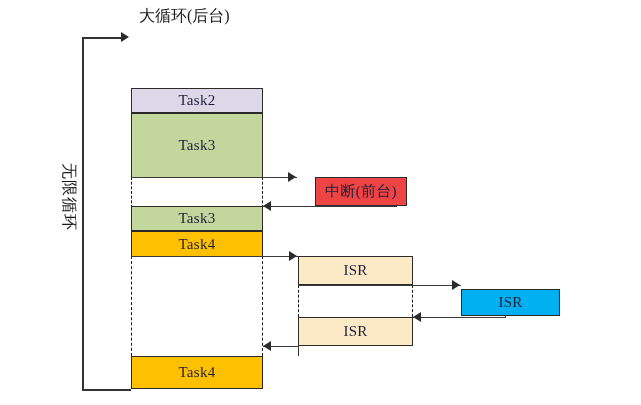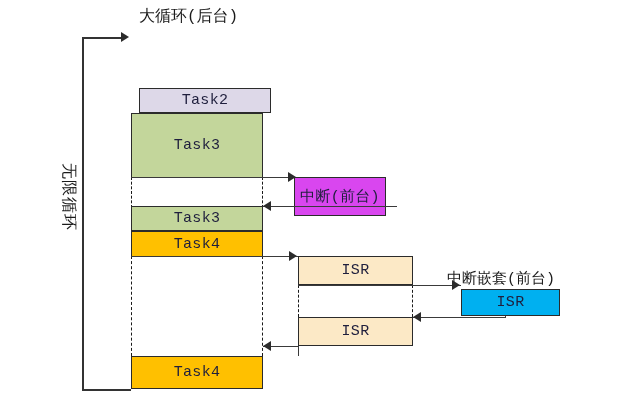--- a/index.html
+++ b/index.html
@@ -5,21 +5,21 @@
   html, body {
     margin: 0;
     padding: 0;
     background: #ffffff;
   }
   #canvas {
     position: relative;
     width: 641px;
     height: 405px;
     background: #ffffff;
-    font-family: Liberation Mono, monospace;
+    font-family: Liberation Serif, serif;
     overflow: hidden;
   }
 
   
   .box {
     position: absolute;
     box-sizing: border-box;
     border: 1px solid #2b2b2b;
     display: flex;
     align-items: center;
@@ -87,61 +87,60 @@
   <div class="hline thick" style="left:82px; top:389px; width:49px;"></div>
 
   <div class="label vertical" style="left:79px; top:163px;">无限循环</div>
 
   <div class="vdash" style="left:131px; top:177px; height:31px;"></div>
   <div class="vdash" style="left:262px; top:177px; height:31px;"></div>
   <div class="vdash" style="left:131px; top:256px; height:100px;"></div>
   <div class="vdash" style="left:262px; top:256px; height:100px;"></div>
 
 
-  <div class="box" style="left:131px; top:88px; width:132px; height:25px; background:#DDD8E8;margin-left:8px;">Task2</div>
+  <div class="box" style="left:131px; top:88px; width:132px; height:25px; background:#DDD8E8;">Task2</div>
 
   <div class="box" style="left:131px; top:113px; width:132px; height:65px; background:#C3D69B;">Task3</div>
 
   <div class="hline" style="left:131px; top:177px; width:132px;"></div>
   <div class="hline" style="left:131px; top:206px; width:132px;"></div>
 
   <div class="box" style="left:131px; top:206px; width:132px; height:25px; background:#C3D69B;">Task3</div>
 
   <div class="box" style="left:131px; top:231px; width:132px; height:26px; background:#FFC000;">Task4</div>
 
   <div class="hline" style="left:131px; top:256px; width:132px;"></div>
   <div class="hline" style="left:131px; top:356px; width:132px;"></div>
 
   <div class="box" style="left:131px; top:356px; width:132px; height:33px; background:#FFC000;">Task4</div>
 
   <div class="hline" style="left:263px; top:177px; width:34px;"></div>
   <div class="arrow-r" style="left:288px; top:172px;"></div>
 
-  <div class="box cjk" style="left:294px; top:177px; width:92px; height:39px; background:#d946ef;">中断(前台)</div>
+  <div class="box cjk" style="left:315px; top:177px; width:92px; height:29px; background:#ef4444;">中断(前台)</div>
 
   <div class="hline" style="left:263px; top:206px; width:134px;"></div>
   <div class="arrow-l" style="left:263px; top:201px;"></div>
 
   <div class="hline" style="left:263px; top:256px; width:35px;"></div>
   <div class="arrow-r" style="left:289px; top:251px;"></div>
 
   <div class="box" style="left:298px; top:256px; width:115px; height:29px; background:#FCE9C6;">ISR</div>
 
   <div class="vdash" style="left:298px; top:285px; height:32px;"></div>
   <div class="vdash" style="left:412px; top:285px; height:32px;"></div>
   <div class="hline" style="left:298px; top:285px; width:115px;"></div>
   <div class="hline" style="left:298px; top:317px; width:115px;"></div>
 
   <div class="box" style="left:298px; top:317px; width:115px; height:29px; background:#FCE9C6;">ISR</div>
 
   <div class="hline" style="left:263px; top:346px; width:36px;"></div>
   <div class="arrow-l" style="left:263px; top:341px;"></div>
   <div class="vline" style="left:298px; top:346px; height:10px;"></div>
 
-  <div class="label" style="left:447px; top:269px; font-size:15px;">中断嵌套(前台)</div>
 
   <div class="hline" style="left:413px; top:285px; width:48px;"></div>
   <div class="arrow-r" style="left:452px; top:280px;"></div>
 
   <div class="box" style="left:461px; top:289px; width:99px; height:27px; background:#00B0F0;">ISR</div>
 
   <div class="hline" style="left:413px; top:317px; width:93px;"></div>
   <div class="arrow-l" style="left:413px; top:312px;"></div>
   <div class="vline" style="left:505px; top:316px; height:2px;"></div>
 

